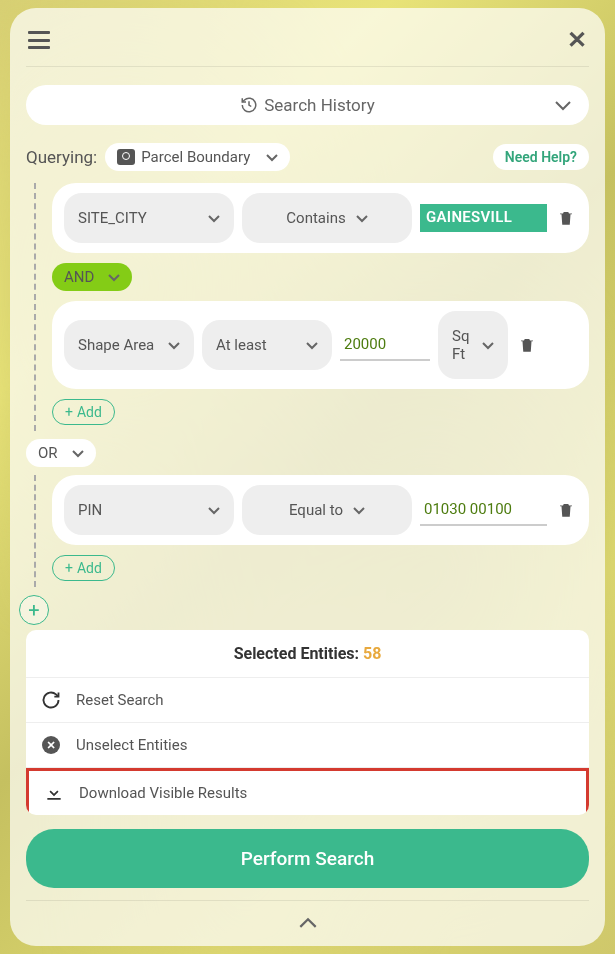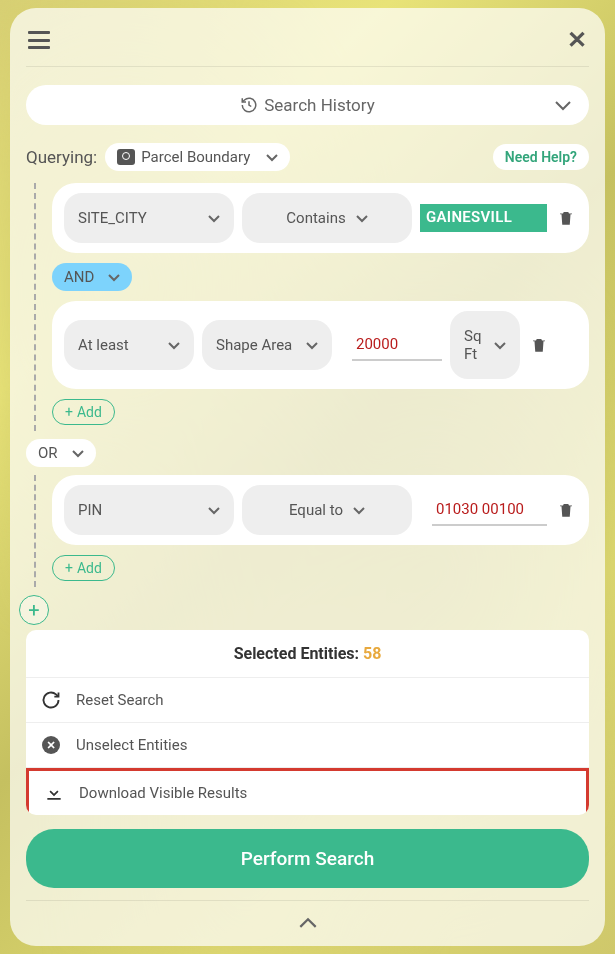--- a/index.html
+++ b/index.html
@@ -177,39 +177,38 @@
       flex-shrink: 0;
       width: 22px; height: 22px;
       cursor: pointer;
       display:flex; align-items:center; justify-content:center;
     }
     .trash svg { width: 18px; height: 20px; fill: #555; }
     .logic-chip {
       display: inline-flex;
       align-items: center;
       gap: 4px;
-      background: #7dd3fc;
+      background: #84cc16;
       border-radius: 16px;
       padding: 5px 12px;
       color: #555;
       font-size: 15px;
       cursor: pointer;
       margin-bottom: 10px;
     }
     .val-input {
       border: none;
       border-bottom: 2px solid #ccc;
       background: transparent;
       font-size: 15px;
-      color: #b91c1c;
+      color: #4d7c0f;
       padding: 6px 4px;
       min-width: 0;
       width: 90px;
       outline: none;
-      margin-left: 12px;
     }
     .val-input.wide{ flex:1; }
     .unit-pill { flex: 0 0 70px; justify-content: space-between; }
     .add-btn {
       display: inline-flex;
       align-items: center;
       gap: 4px;
       border: 1.5px solid #3bb98d;
       color: #3bb98d;
       background: transparent;
@@ -369,27 +368,27 @@
 
       <div class="logic-chip">
         <span>AND</span>
         <span class="pill-chev"><svg viewBox="0 0 12 8">
               <path d="M1 1l5 5 5-5" fill="none" stroke="#666" stroke-width="2"></path>
             </svg></span>
       </div>
 
       <div class="condition-row">
         <div class="pill" style="flex:0 0 130px;">
+          <span>Shape Area</span>
+          <span class="pill-chev"><svg viewBox="0 0 12 8">
+                <path d="M1 1l5 5 5-5" fill="none" stroke="#666" stroke-width="2"></path>
+              </svg></span>
+        </div>
+        <div class="pill" style="flex:0 0 130px;">
           <span>At least</span>
-          <span class="pill-chev"><svg viewBox="0 0 12 8">
-                <path d="M1 1l5 5 5-5" fill="none" stroke="#666" stroke-width="2"></path>
-              </svg></span>
-        </div>
-        <div class="pill" style="flex:0 0 130px;">
-          <span>Shape Area</span>
           <span class="pill-chev"><svg viewBox="0 0 12 8">
                 <path d="M1 1l5 5 5-5" fill="none" stroke="#666" stroke-width="2"></path>
               </svg></span>
         </div>
         <input class="val-input" value="20000" style="">
         <div class="pill unit-pill">
           <span>Sq Ft</span>
           <span class="pill-chev"><svg viewBox="0 0 12 8">
                 <path d="M1 1l5 5 5-5" fill="none" stroke="#666" stroke-width="2"></path>
               </svg></span>

